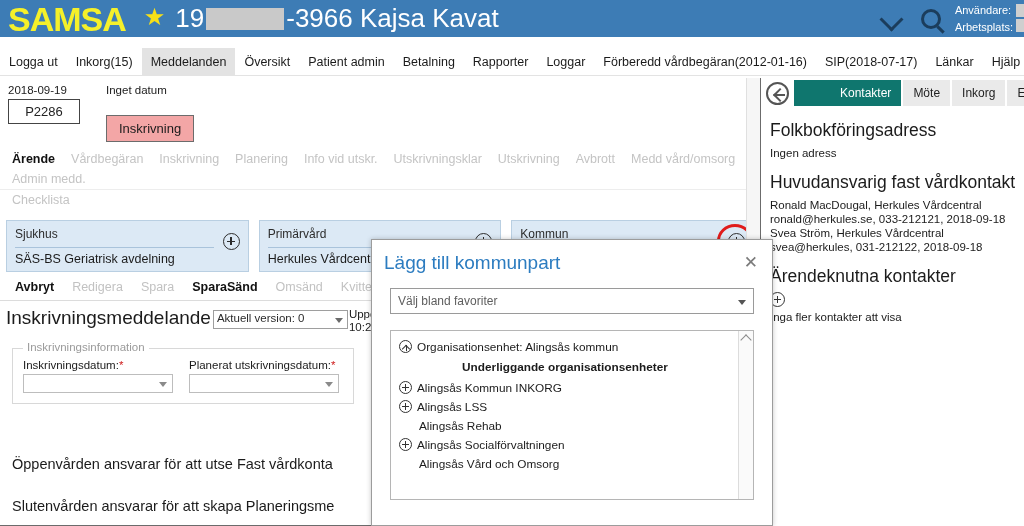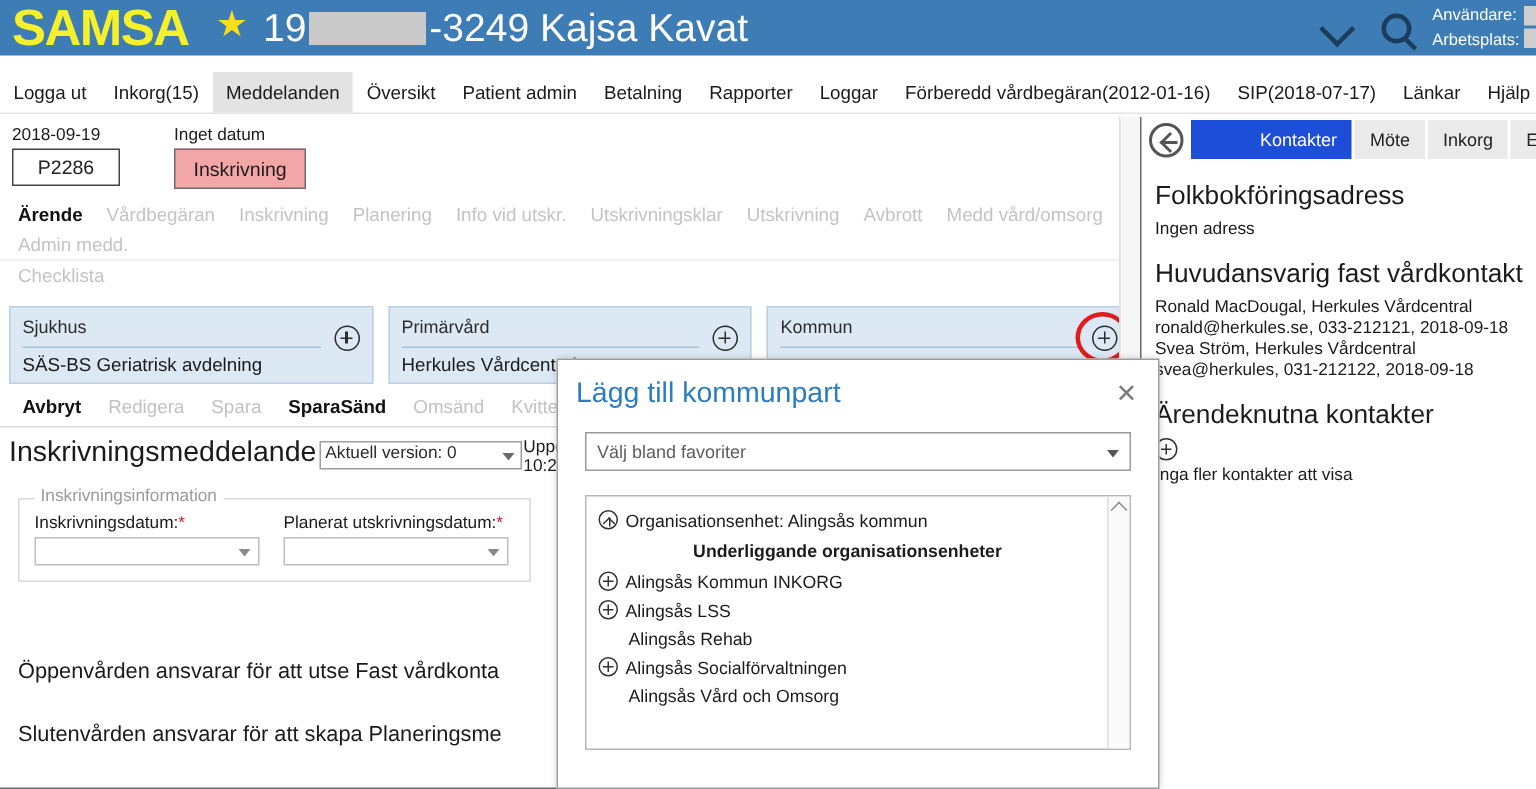--- a/index.html
+++ b/index.html
@@ -78,21 +78,21 @@
     border:1px solid #6b6b6b; border-top:none; border-left:none;
     background:#fff; overflow:hidden;
   }
   .caseheader { padding:6px 0 0 8px; display:flex; }
   .case-col { display:flex; flex-direction:column; }
   .case-date { font-size:11.5px; color:#1b1b1b; margin-bottom:3px; }
   .case-box {
     border:1px solid #444; padding:4px 14px; font-size:13px;
     text-align:center; min-width:72px; background:#fff;
   }
-  .badge-col { margin-left:36px; }
+  .badge-col { margin-left:26px;gap:16px; }
   .badge-label { font-size:11.5px; color:#1b1b1b; margin-bottom:3px; }
   .badge-pill {
     border:1px solid #6c6c6c; background:#f3a6a6; padding:5px 12px;
     font-size:13px; color:#1b1b1b;
   }
 
   
   .tabstrip {
     display:flex; align-items:center; margin-top:7px; padding-left:4px;
     font-size:12.5px; flex-wrap:wrap; border-bottom:1px solid #ededed;
@@ -201,21 +201,21 @@
     transform:rotate(45deg);
   }
   .backbtn::after {
     content:""; position:absolute; left:7px; top:10px; width:10px; height:2px;
     background:#555;
   }
   .rtab {
     font-size:12px; padding:6px 10px; color:#222; background:#eaeaea;
     margin-right:2px; white-space:nowrap;
   }
-  .rtab.active { background:#1d4ed8; color:#fff;padding-left:46px; }
+  .rtab.active { background:#0f766e; color:#fff;padding-left:46px; }
   .rsection { padding:0 8px; }
   .rhead { font-size:17.5px; color:#1b1b1b; margin:12px 0 5px 0; font-weight:normal; }
   .rsub { font-size:11.5px; color:#1b1b1b; line-height:14px; }
   .rplus {
     width:15px; height:15px; border:1.5px solid #333; border-radius:50%;
     position:relative; margin:4px 0 3px 0;
   }
   .rplus::before, .rplus::after { content:""; position:absolute; background:#333; }
   .rplus::before { left:2.5px; top:5.8px; width:7px; height:1.5px; }
   .rplus::after { left:5.8px; top:2.5px; width:1.5px; height:7px; }
@@ -279,21 +279,21 @@
 </style>
 </head>
 <body>
 
 <div class="topbar">
   <div class="brand">SAMSA</div>
   <div class="star">★</div>
   <div class="patient-id">
     <span>19</span>
     <span class="redact"></span>
-    <span>-3249 Kajsa Kavat</span>
+    <span>-3966 Kajsa Kavat</span>
   </div>
   <div class="topbar-right">
     <div class="chev-down"></div>
     <div class="search-ico"></div>
     <div class="user-block">
       <div class="labels">
         <div>Användare:</div>
         <div>Arbetsplats:</div>
       </div>
       <div class="vals">

